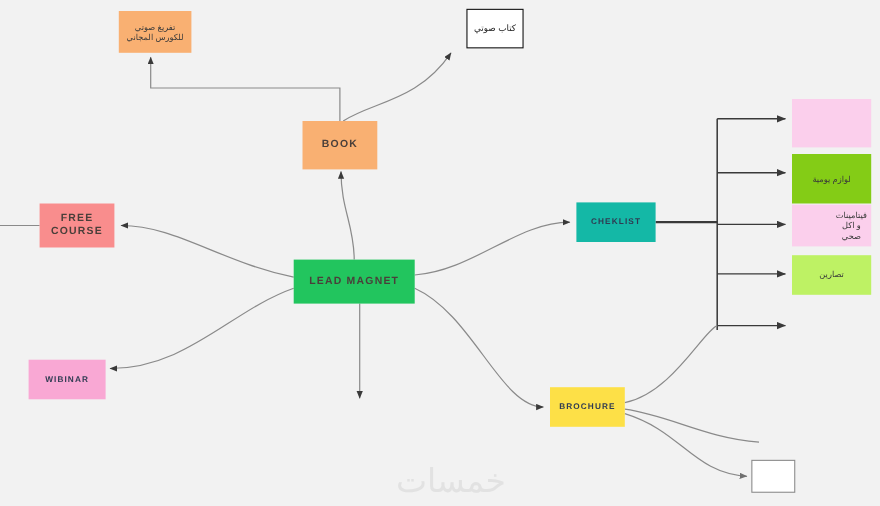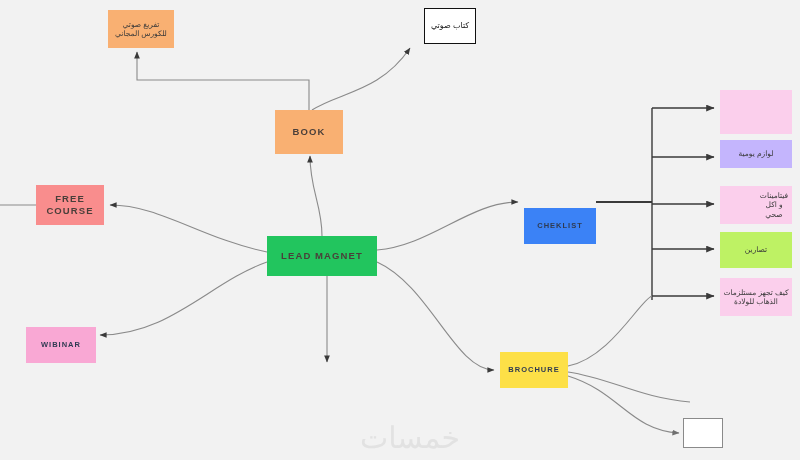--- a/index.html
+++ b/index.html
@@ -151,47 +151,44 @@
 
   <div class="node" style="left:267px;top:236px;width:110px;height:40px;background:#22c55e;">
     <span class="label lbl-latin">LEAD MAGNET</span>
   </div>
 
   <div class="node" style="left:26px;top:327px;width:70px;height:36px;background:#f9a8d4;">
     <span class="label lbl-latin-sm">WIBINAR</span>
   </div>
 
 
-  <div class="node" style="left:524px;top:184px;width:72px;height:36px;background:#3b82f6;margin-top:24px;">
+  <div class="node" style="left:524px;top:184px;width:72px;height:36px;background:#14b8a6;">
     <span class="label lbl-latin-sm">CHEKLIST</span>
   </div>
 
   <div class="node" style="left:500px;top:352px;width:68px;height:36px;background:#fde047;">
     <span class="label lbl-latin-sm">BROCHURE</span>
   </div>
 
   <div class="node" style="left:720px;top:90px;width:72px;height:44px;background:#fbcfec;">
     <span class="label lbl-ar"></span>
   </div>
 
-  <div class="node" style="left:720px;top:140px;width:72px;height:28px;background:#c4b5fd;">
+  <div class="node" style="left:720px;top:140px;width:72px;height:45px;background:#84cc16;">
     <span class="label lbl-ar">لوازم يومية</span>
   </div>
 
   <div class="node" style="left:720px;top:186px;width:72px;height:38px;background:#fbcfec;padding-left:36px;">
     <span class="label lbl-ar">فيتامينات و اكل صحي</span>
   </div>
 
   <div class="node" style="left:720px;top:232px;width:72px;height:36px;background:#bef264;">
     <span class="label lbl-ar">تصارين</span>
   </div>
 
-  <div class="node" style="left:720px;top:278px;width:72px;height:38px;background:#fbcfec;">
-    <span class="label lbl-ar">كيف تجهز مستلزمات الذهاب للولادة</span>
-  </div>
 
   <div class="node" style="left:683px;top:418px;width:40px;height:30px;background:#ffffff;border:1.2px solid #8a8a8a;">
     <span class="label lbl-ar"></span>
   </div>
 
   <div class="watermark">خمسات</div>
 
 </div>
 
 </body></html>

